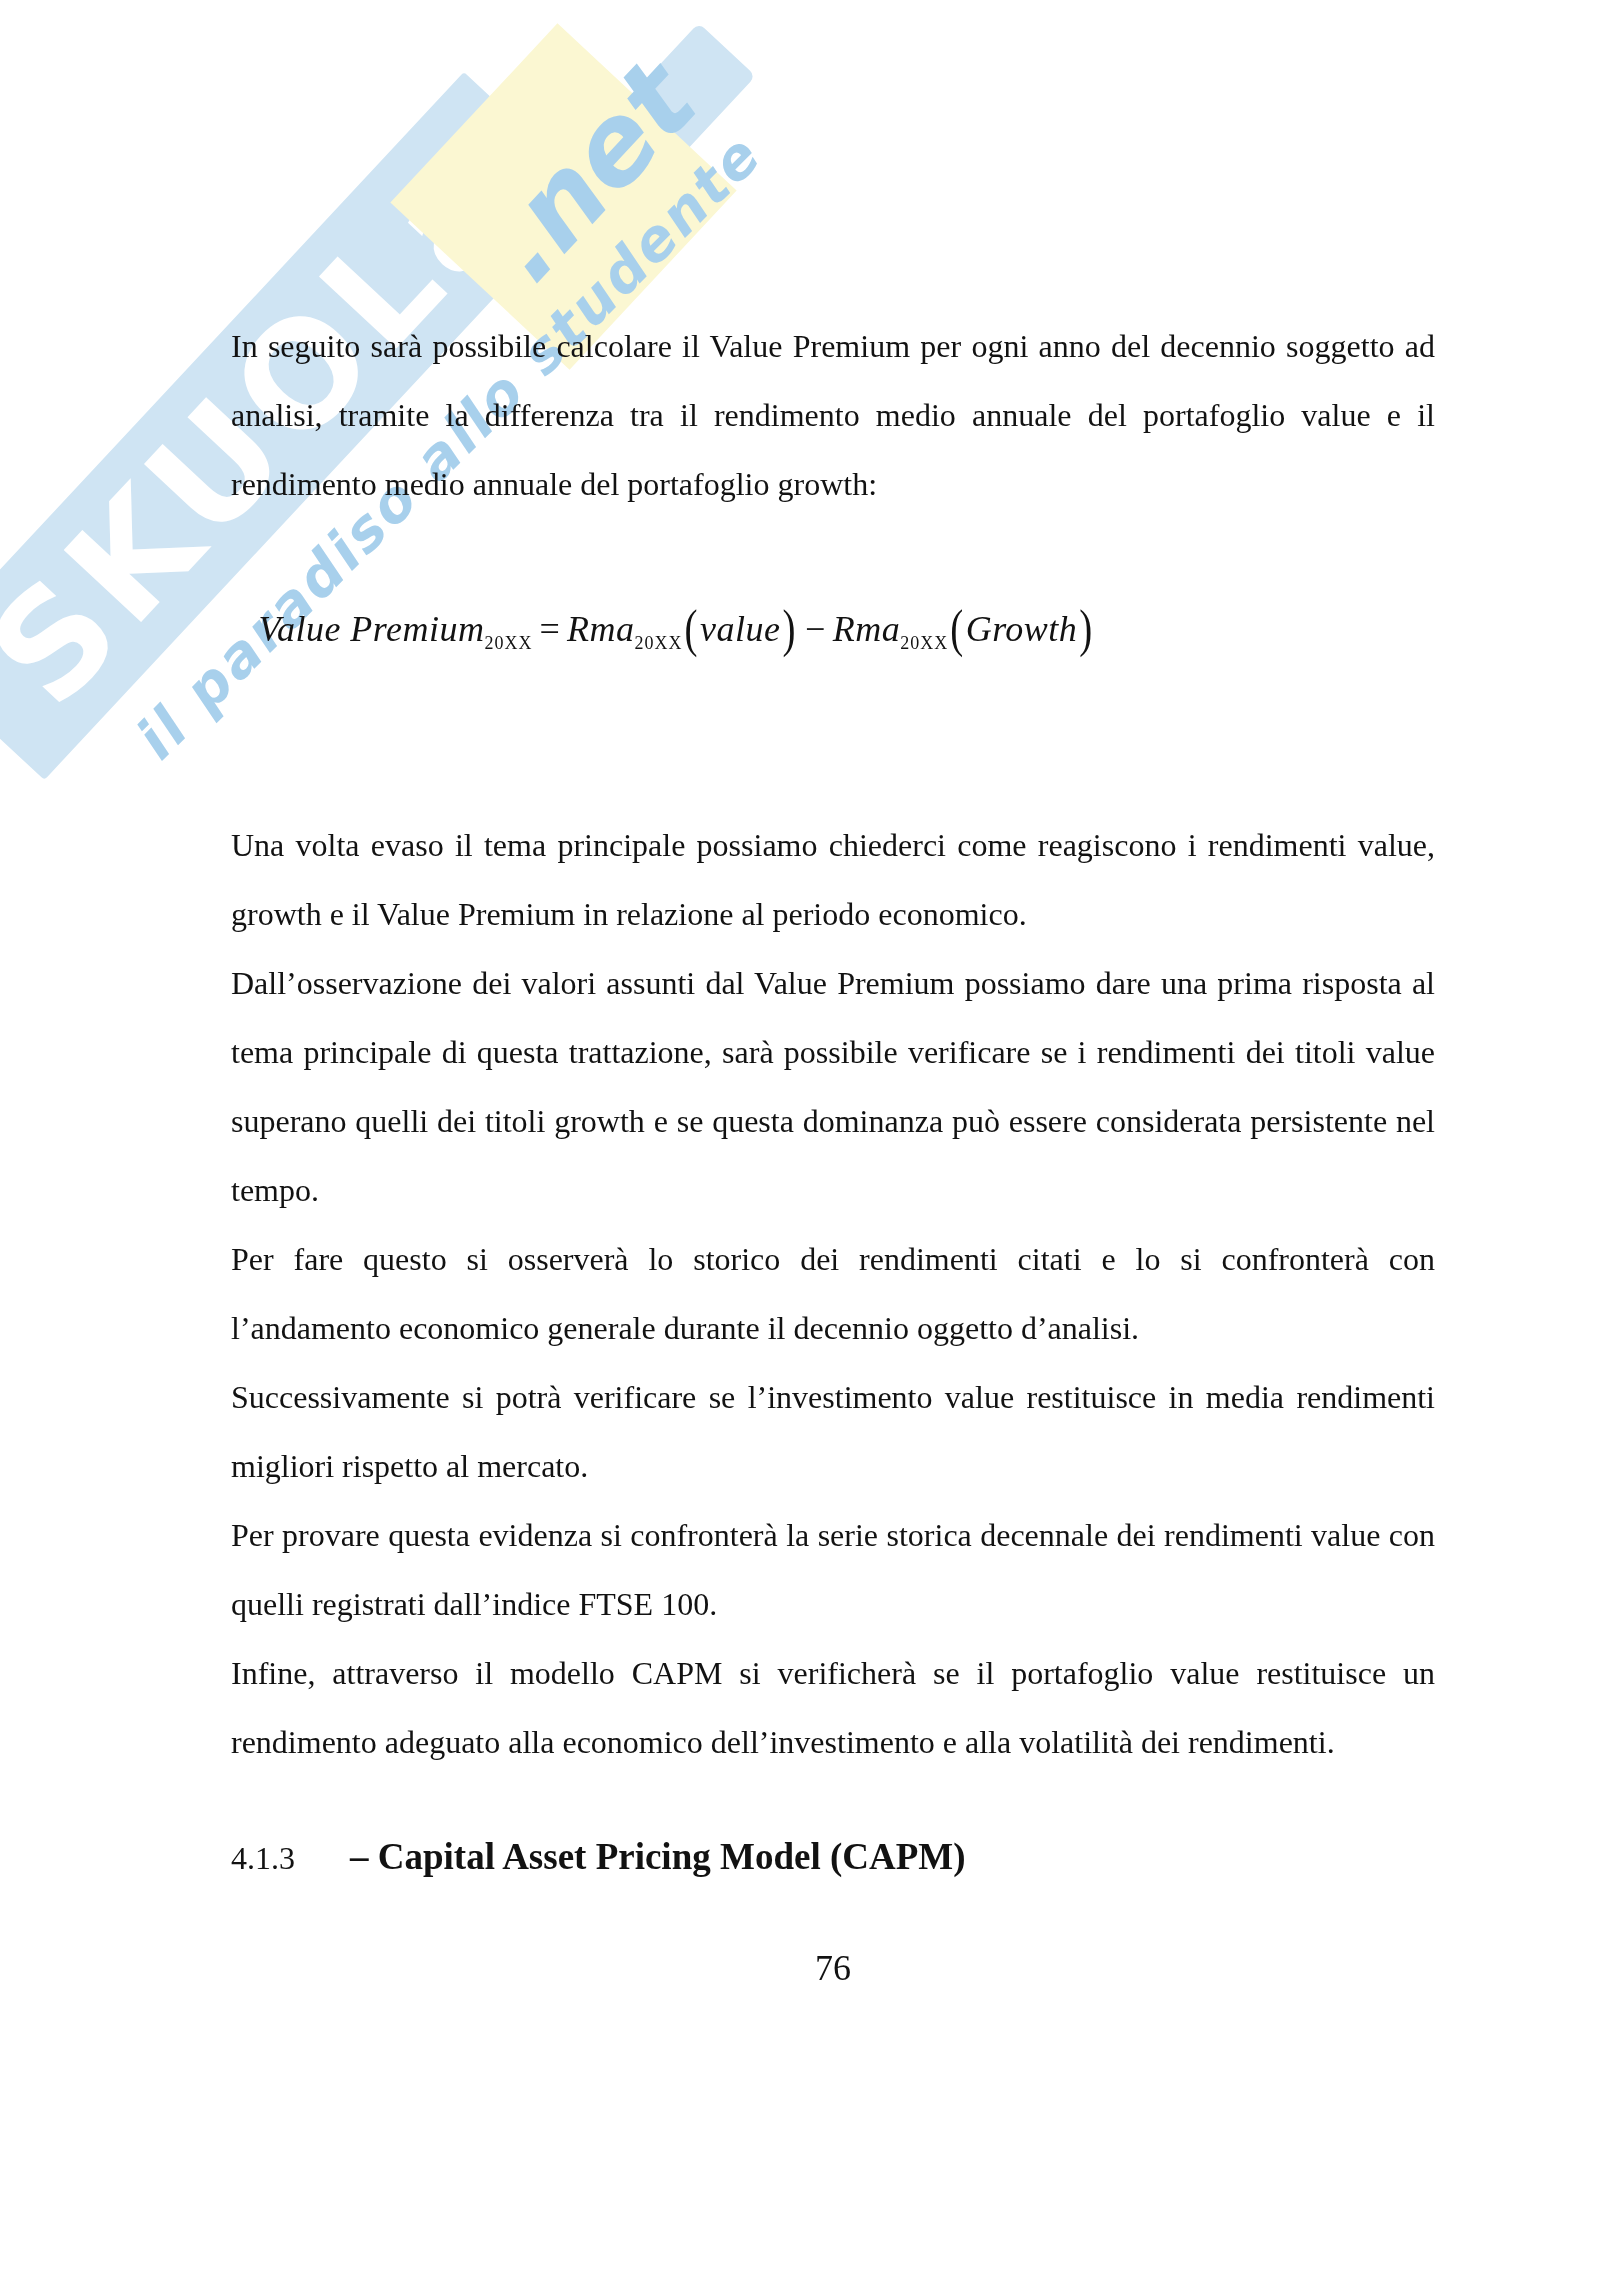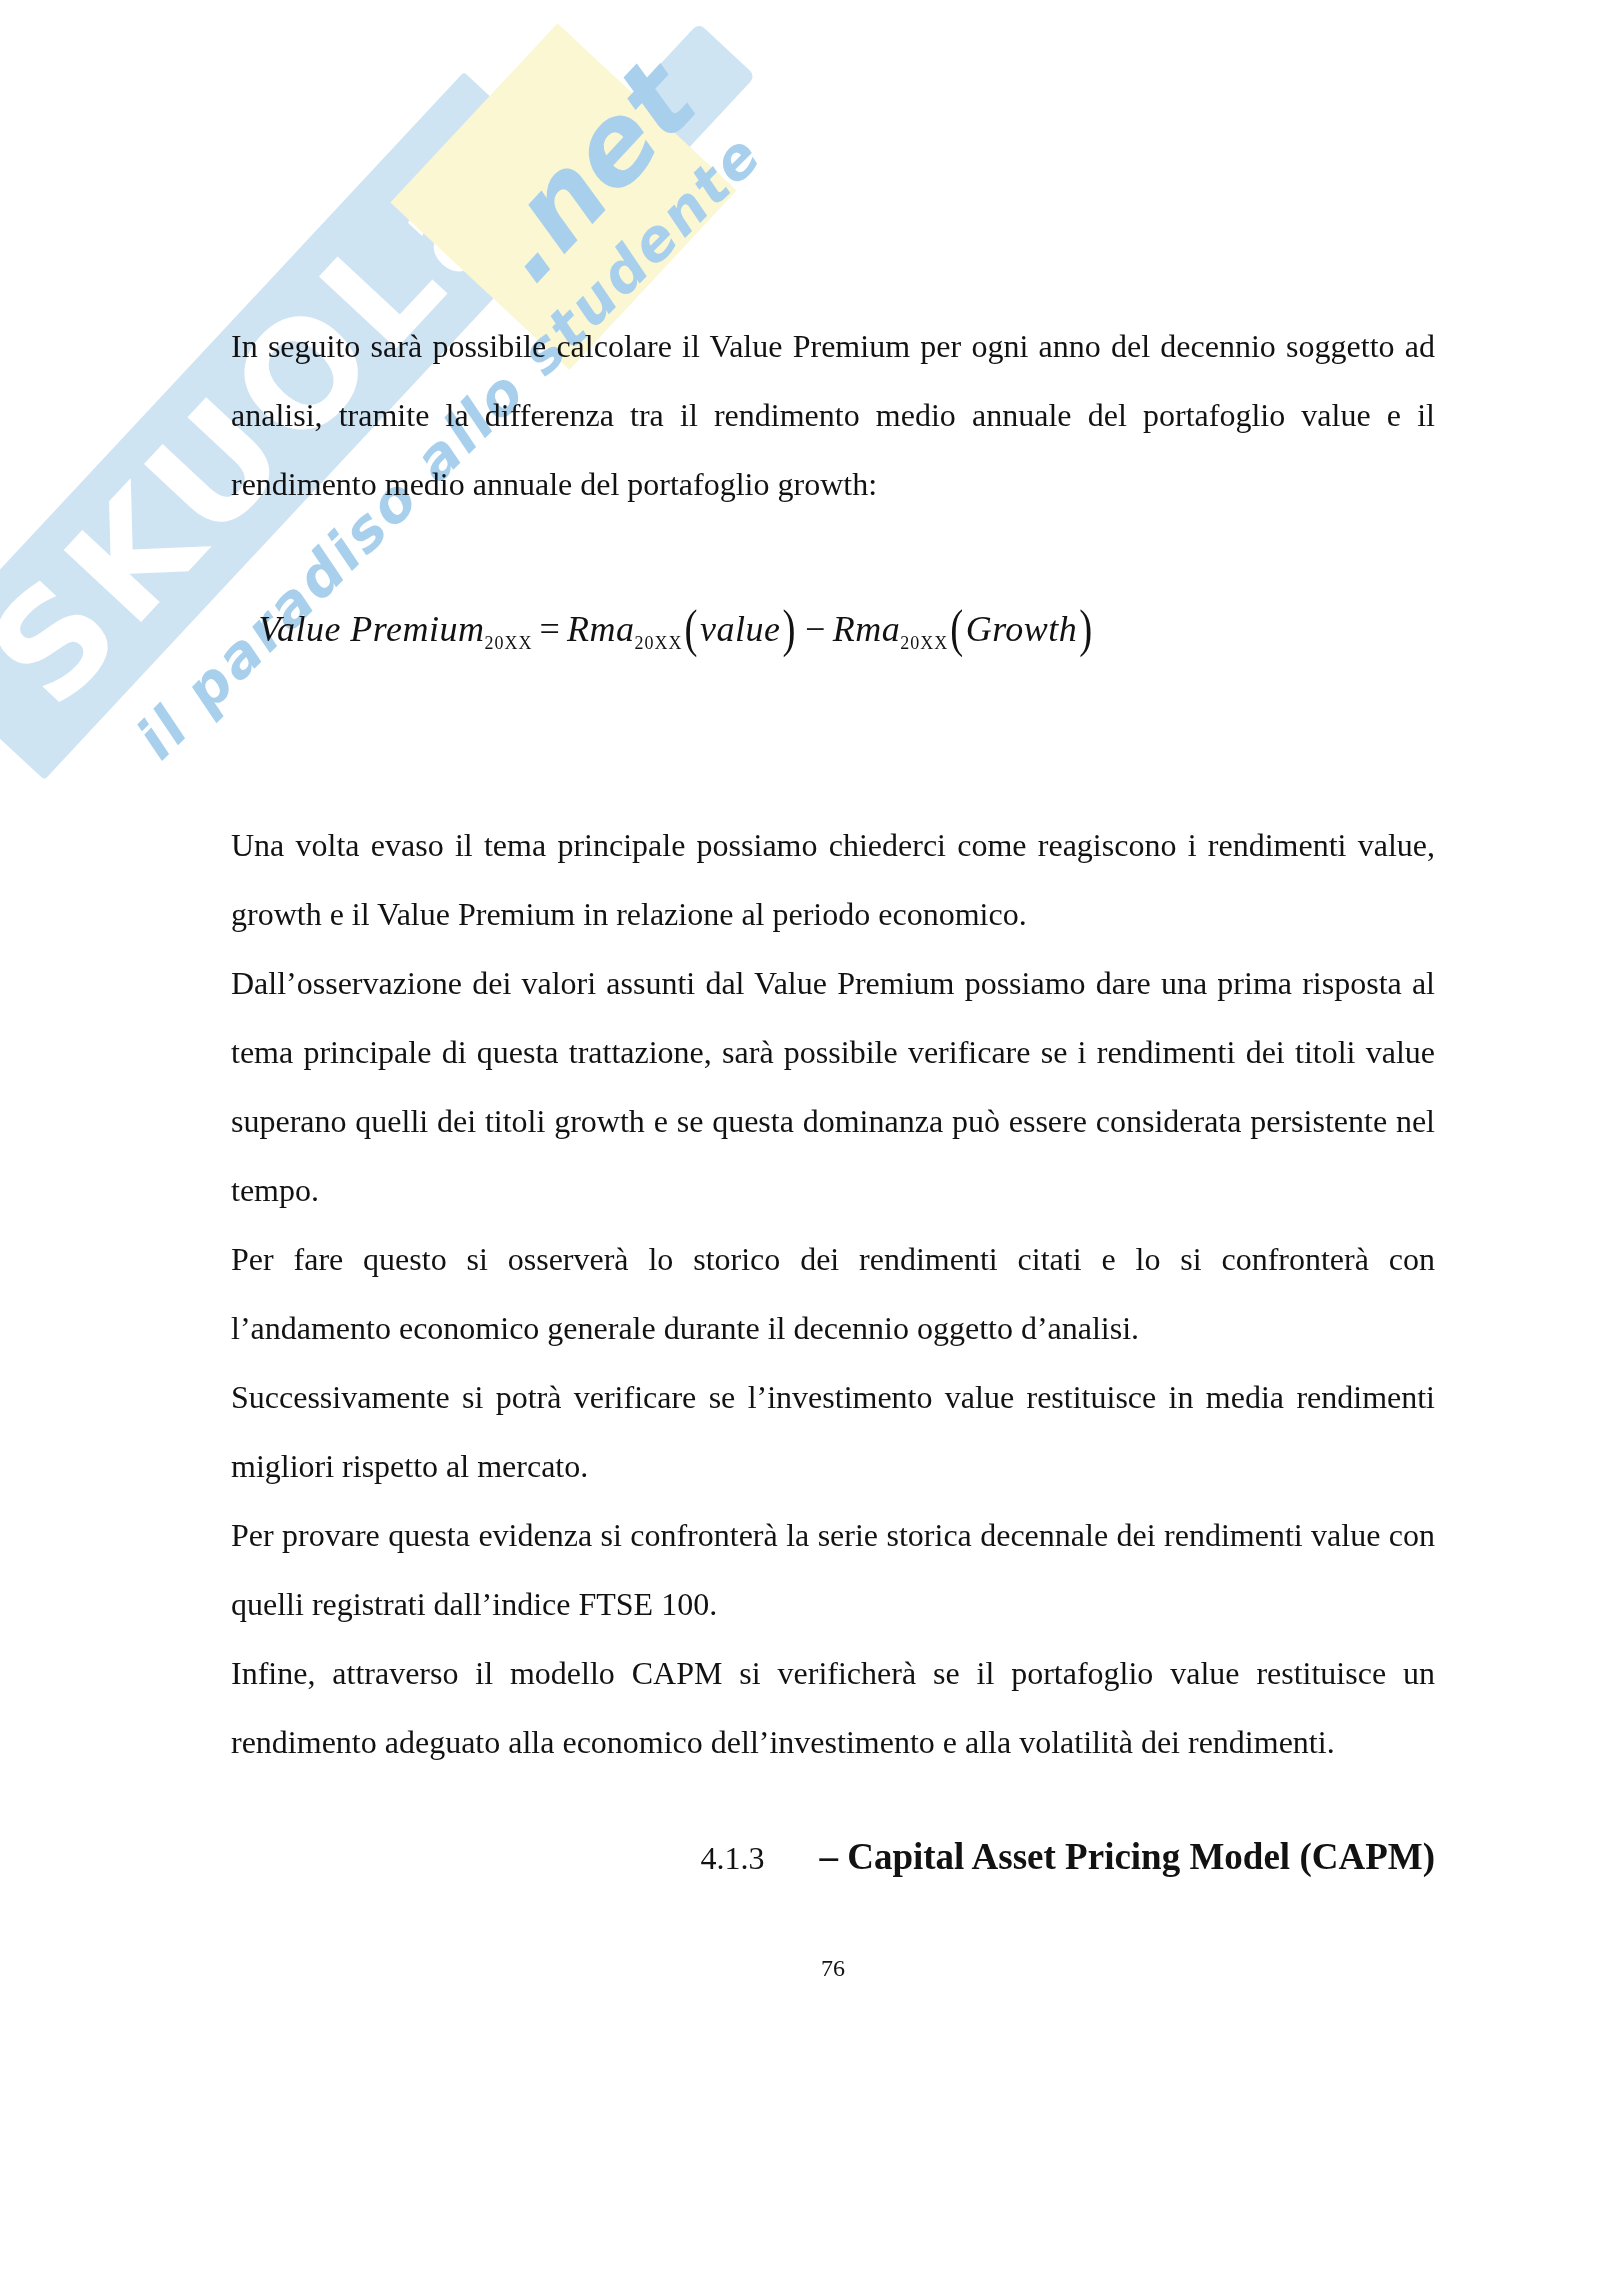--- a/index.html
+++ b/index.html
@@ -78,28 +78,27 @@
   .fparen{
     font-style:normal;display:inline-block;
     transform:scaleY(1.35);transform-origin:center;
     font-size:39px;margin:0 2px;
   }
   .fop{font-style:normal;margin:0 6.9px;}
   .heading{
     margin:41px 0 41px 0;
     font-weight:normal;
     line-height:69px;
-    text-align:right;
   }
   .heading .h-num{font-size:32px;margin-right:55px;}
   .heading .h-title{font-size:37px;font-weight:bold;}
   .page-number{
     margin-top:21.6px;
     text-align:center;
-    font-size:24px;line-height:69px;
+    font-size:36px;line-height:69px;
   }
 </style>
 </head>
 <body>
 
 <div class="page">
 
   <div class="watermark">
     <div class="wm-ribbon"></div>
     <div class="wm-band">

